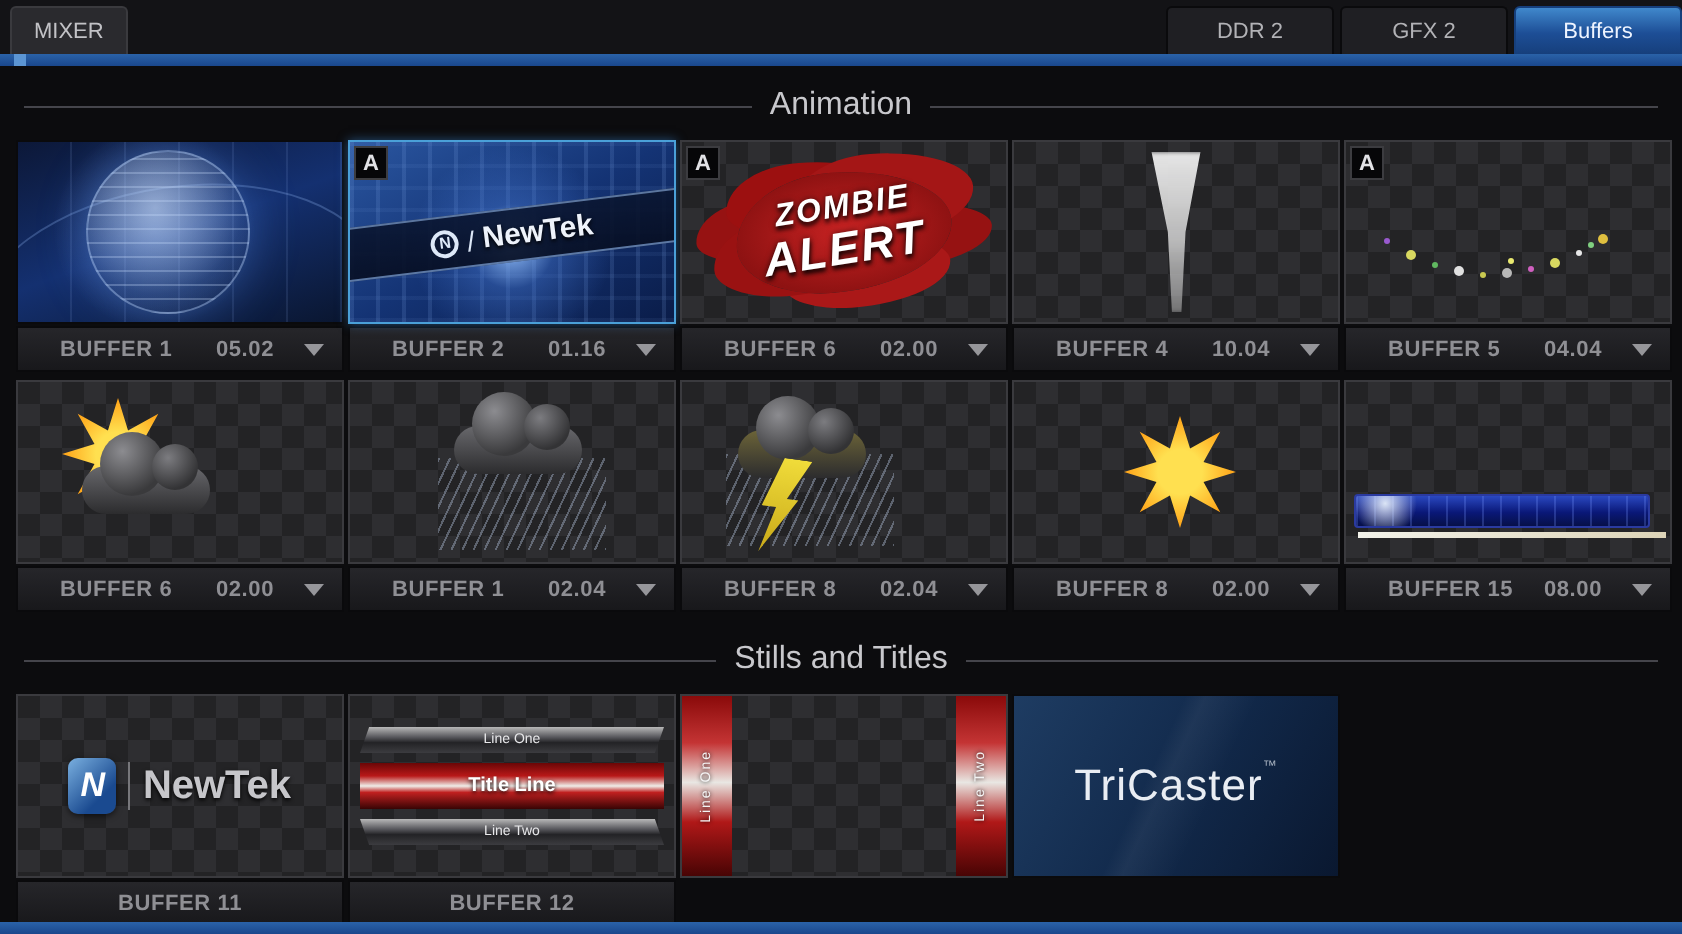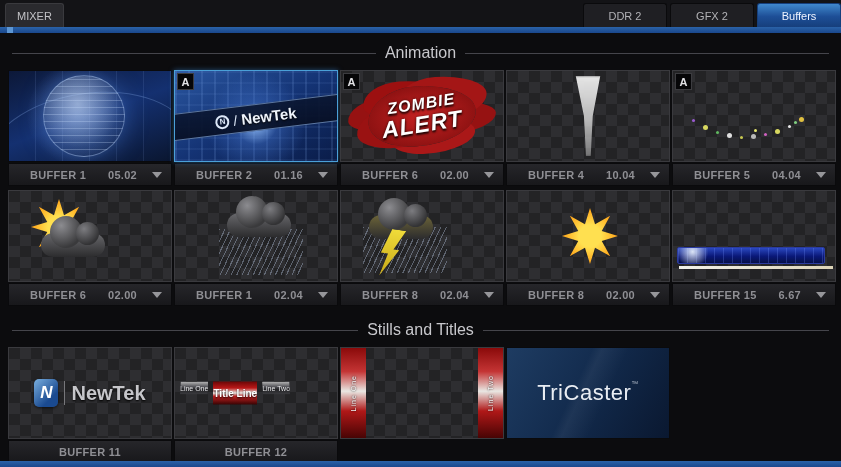--- a/index.html
+++ b/index.html
@@ -200,21 +200,21 @@
     background:linear-gradient(135deg, #7ab0e0, #1a4a90 70%);
     color:#fff; font-weight:bold; font-style:italic; font-size:17px;
     display:flex; align-items:center; justify-content:center;
     box-shadow:0 1px 3px rgba(0,0,0,.6);
   }
   .ndiv { width:1px; height:24px; background:#77777b; }
   .ntext { color:#c6c6ca; font-size:20px; font-weight:bold; text-shadow:0 1px 2px #000; }
 
   
   .t12 .stack { position:absolute; left:5px; right:5px; top:50%; transform:translateY(-50%);
-    display:flex; flex-direction:row; gap:5px; }
+    display:flex; flex-direction:column; gap:5px; }
   .tl-small {
     height:13px; display:flex; align-items:center; justify-content:center;
     background:linear-gradient(#b8b8b8, #55555a 40%, #232326 60%, #3c3c40);
     color:#e8e8ea; font-size:7px;
   }
   .tl-top { clip-path:polygon(3% 0, 100% 0, 97% 100%, 0 100%); }
   .tl-bot { clip-path:polygon(0 0, 97% 0, 100% 100%, 3% 100%); }
   .tl-main {
     height:23px; display:flex; align-items:center; justify-content:center;
     background:linear-gradient(#6a0606, #b81818 28%, #efede8 50%, #c02020 64%, #380404);
@@ -410,21 +410,21 @@
     </div>
   </div>
 
   <div class="cell">
     <div class="thumb checker">
       <div class="l3bar"></div>
       <div class="l3line"></div>
     </div>
     <div class="labelbar">
       <span class="blabel">BUFFER 15</span>
-      <span class="btime">6.67</span>
+      <span class="btime">08.00</span>
       <span class="arrow"></span>
     </div>
   </div>
 </div>
 
 <div class="section-hdr">
   <div class="line"></div>
   <div class="txt">Stills and Titles</div>
   <div class="line"></div>
 </div>

